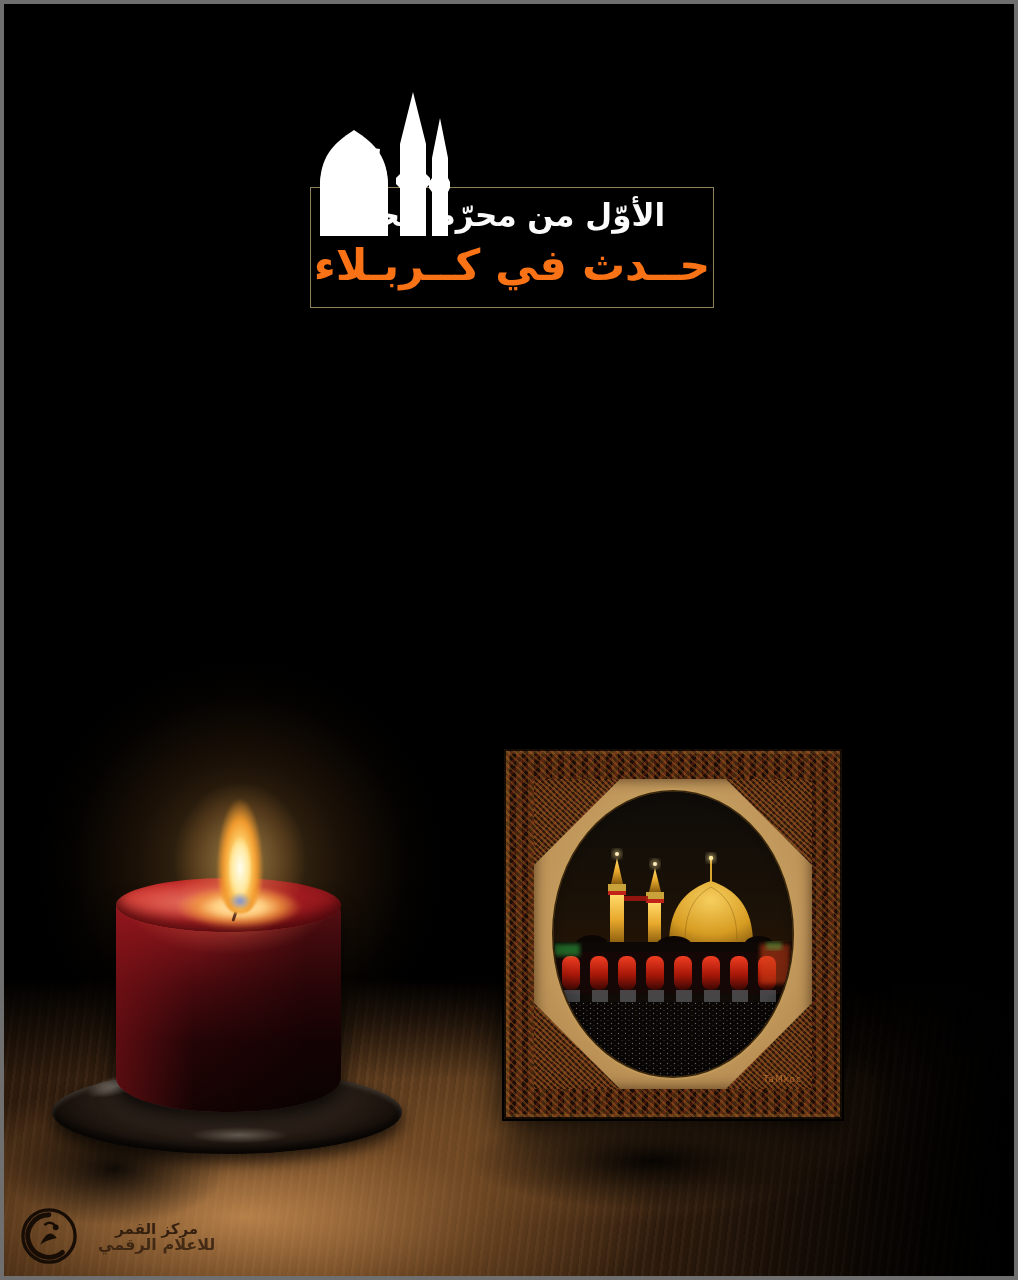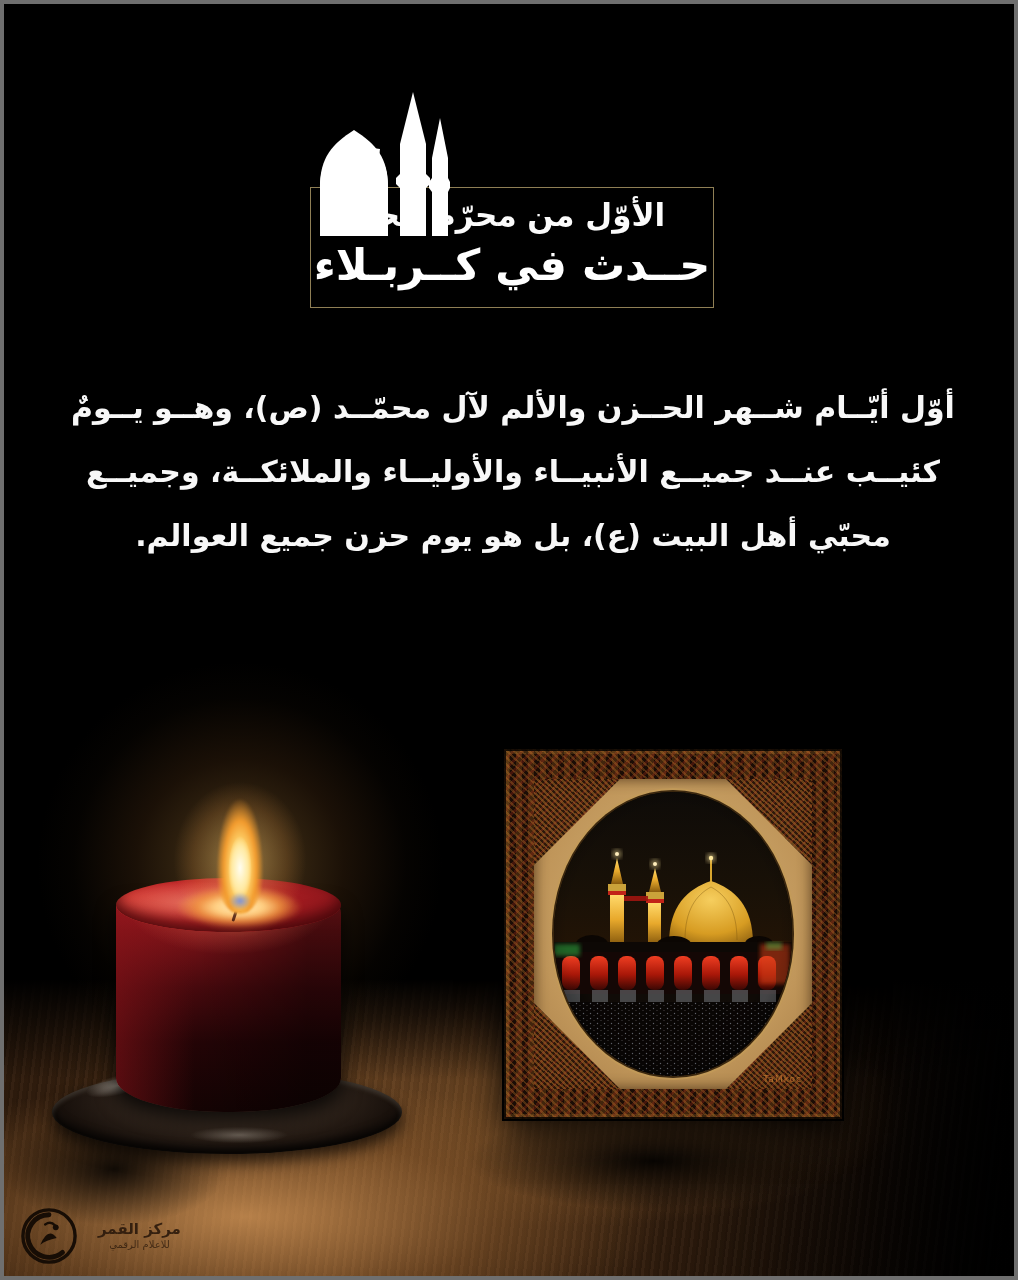--- a/index.html
+++ b/index.html
@@ -25,21 +25,21 @@
     direction:rtl;
     margin-top:6px;
     padding-left:14px;
     font-size:31px;font-weight:700;color:#fbfbfb;
     text-align:left; 
     line-height:42px;
     white-space:nowrap;
   }
   .main-title{
     direction:rtl;
-    font-size:43px;font-weight:700;color:#ffffff;
+    font-size:43px;font-weight:700;color:#f97316;
     text-align:center;line-height:58px;
     white-space:nowrap;
   }
   .shrine-icon{left:312px;top:84px;z-index:7;}
 
   
   .body-text{
     left:56px;top:372px;width:906px;
     direction:rtl;text-align:center;
     color:#f8f8f8;font-weight:700;font-size:30px;line-height:64px;
@@ -166,21 +166,21 @@
   .photo-watermark{
     position:absolute;right:10px;bottom:5px;
     font-size:9px;color:rgba(228,142,56,.6);letter-spacing:1px;
     font-family:"DejaVu Sans", sans-serif;
   }
 
   
   .publisher-logo{left:16px;top:1203px;display:flex;align-items:center;gap:20px;z-index:8;}
   .logo-text{direction:rtl;text-align:center;color:rgba(44,26,12,.92);}
   .logo-name{font-size:15px;font-weight:700;line-height:17px;white-space:nowrap;}
-  .logo-sub{font-size:10px;font-weight:400;line-height:13px;white-space:nowrap;opacity:.85;}
+  .logo-sub{font-size:16px;font-weight:700;line-height:13px;white-space:nowrap;opacity:.85;}
 </style>
 </head>
 <body>
 
 <div class="poster">
 
   <div class="abs photo-scene">
     <div class="abs table-surface"></div>
     <div class="abs candle-shadow"></div>
     <div class="abs flame-glow"></div>
@@ -337,19 +337,14 @@
     <path d="M42 58 L64 61 L63 70 L42 67 Z" fill="#ffffff"></path>
     <path d="M4,148 L4,100 C4,72 18,58 40,76 C62,58 72,72 72,100 L72,148 Z" fill="#ffffff" transform="translate(0,0)"></path>
     <path d="M5,148 L5,100 C5,70 15,56 38,78 M38,78 C61,56 71,70 71,100 L71,148" fill="none" stroke="#ffffff" stroke-width="0"></path>
     <path d="M4,148 V98 C4,70 16,56 38,42 C60,56 72,70 72,98 V148 Z" fill="#ffffff"></path>
 
     <path d="M84,148 V100 L80,96 V90 L84,86 V56 L97,4 L110,56 V86 L114,90 V96 L110,100 V148 Z" fill="#ffffff"></path>
 
     <path d="M116,148 V104 L113,100 V94 L116,90 V70 L124,30 L132,70 V90 L134,94 V100 L132,104 V148 Z" fill="#ffffff"></path>
   </svg>
 
-  <div class="abs body-text">
-    <div>أوّل أيّــام شــهر الحــزن والألم لآل محمّــد (ص)، وهــو يــومٌ</div>
-    <div>كئيــب عنــد جميــع الأنبيــاء والأوليــاء والملائكــة، وجميــع</div>
-    <div>محبّي أهل البيت (ع)، بل هو يوم حزن جميع العوالم.</div>
-  </div>
 
 </div>
 
 </body></html>

